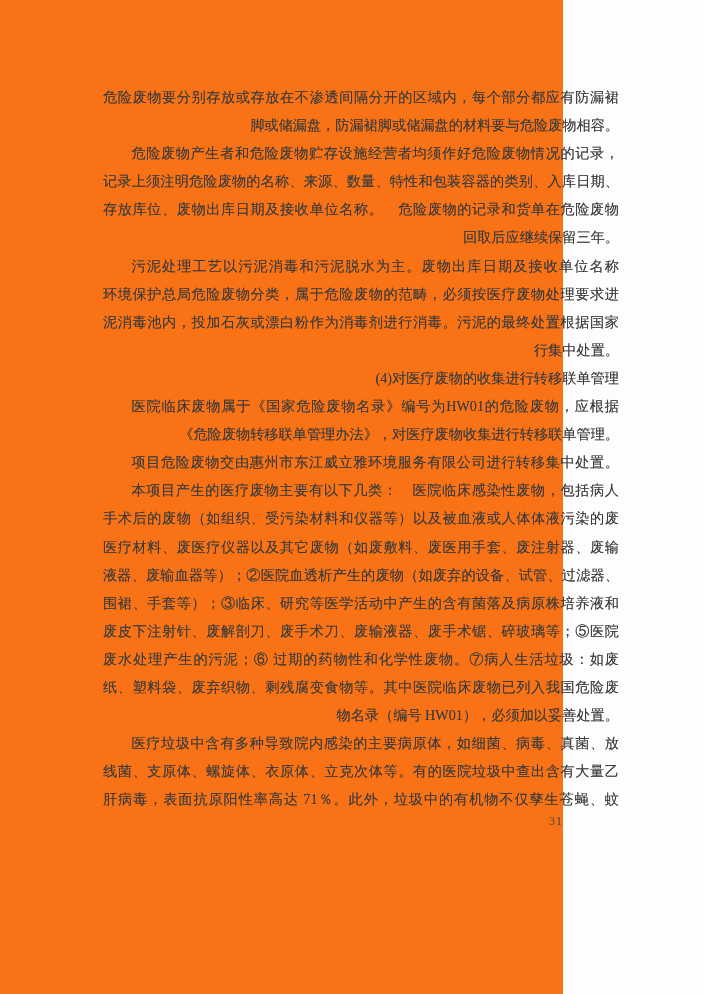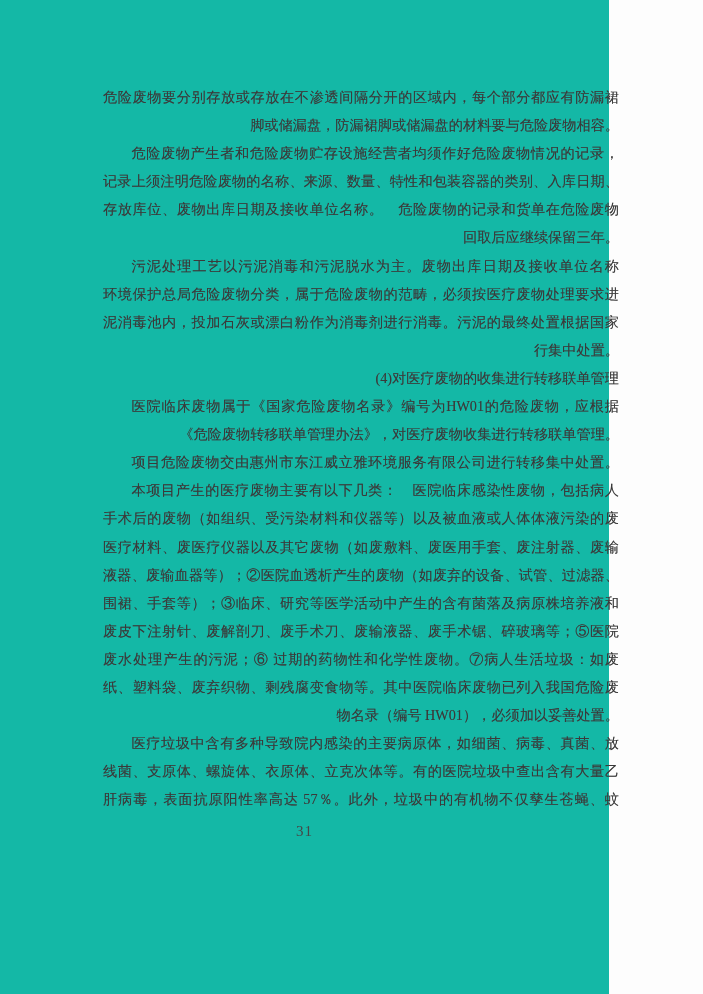--- a/index.html
+++ b/index.html
@@ -8,25 +8,25 @@
   }
   body {
     width: 703px;
     height: 994px;
     background: #fdfdfd;
     position: relative;
     overflow: hidden;
     font-family: "Liberation Serif", "DejaVu Serif", serif;
   }
   .page {
-    width: 609px;
+    width: 563px;
     height: 994px;
     box-sizing: border-box;
     padding-top: 83px;
-    background: #14b8a6;
+    background: #f97316;
   }
   .text-column {
     margin-left: 103px;
     width: 516px;
     color: #3a3a3a;
     font-size: 14.2px;
     text-shadow: 0 0 0.6px rgba(70,70,70,0.55);
   }
   .line {
     height: 28.1px;
@@ -37,23 +37,23 @@
   }
   .line.fill {
     text-align: justify;
     text-align-last: justify;
     text-justify: inter-character;
   }
   .line.indent {
     padding-left: 2em;
   }
   .page-number {
-    margin-top: 12px;
-    text-align: center;
-    font-size: 15px;
+    margin-top: 2px;
+    text-align: right;
+    font-size: 12px;
     line-height: 13px;
     color: #474747;
     letter-spacing: 1px;
   }
 </style>
 </head>
 <body>
 
 <div class="page">
   <div class="text-column">
@@ -75,16 +75,16 @@
       <div class="line fill">手术后的废物（如组织、受污染材料和仪器等）以及被血液或人体体液污染的废</div>
       <div class="line fill">医疗材料、废医疗仪器以及其它废物（如废敷料、废医用手套、废注射器、废输</div>
       <div class="line fill">液器、废输血器等）；②医院血透析产生的废物（如废弃的设备、试管、过滤器、</div>
       <div class="line fill">围裙、手套等）；③临床、研究等医学活动中产生的含有菌落及病原株培养液和</div>
       <div class="line fill">废皮下注射针、废解剖刀、废手术刀、废输液器、废手术锯、碎玻璃等；⑤医院</div>
       <div class="line fill">废水处理产生的污泥；⑥ 过期的药物性和化学性废物。⑦病人生活垃圾：如废</div>
       <div class="line fill">纸、塑料袋、废弃织物、剩残腐变食物等。其中医院临床废物已列入我国危险废</div>
       <div class="line">物名录（编号 HW01），必须加以妥善处置。</div>
       <div class="line indent fill">医疗垃圾中含有多种导致院内感染的主要病原体，如细菌、病毒、真菌、放</div>
       <div class="line fill">线菌、支原体、螺旋体、衣原体、立克次体等。有的医院垃圾中查出含有大量乙</div>
-      <div class="line fill">肝病毒，表面抗原阳性率高达 57％。此外，垃圾中的有机物不仅孳生苍蝇、蚊</div>
+      <div class="line fill">肝病毒，表面抗原阳性率高达 71％。此外，垃圾中的有机物不仅孳生苍蝇、蚊</div>
     </div>
   <div class="page-number">31</div>
 </div>
 
 </body></html>

